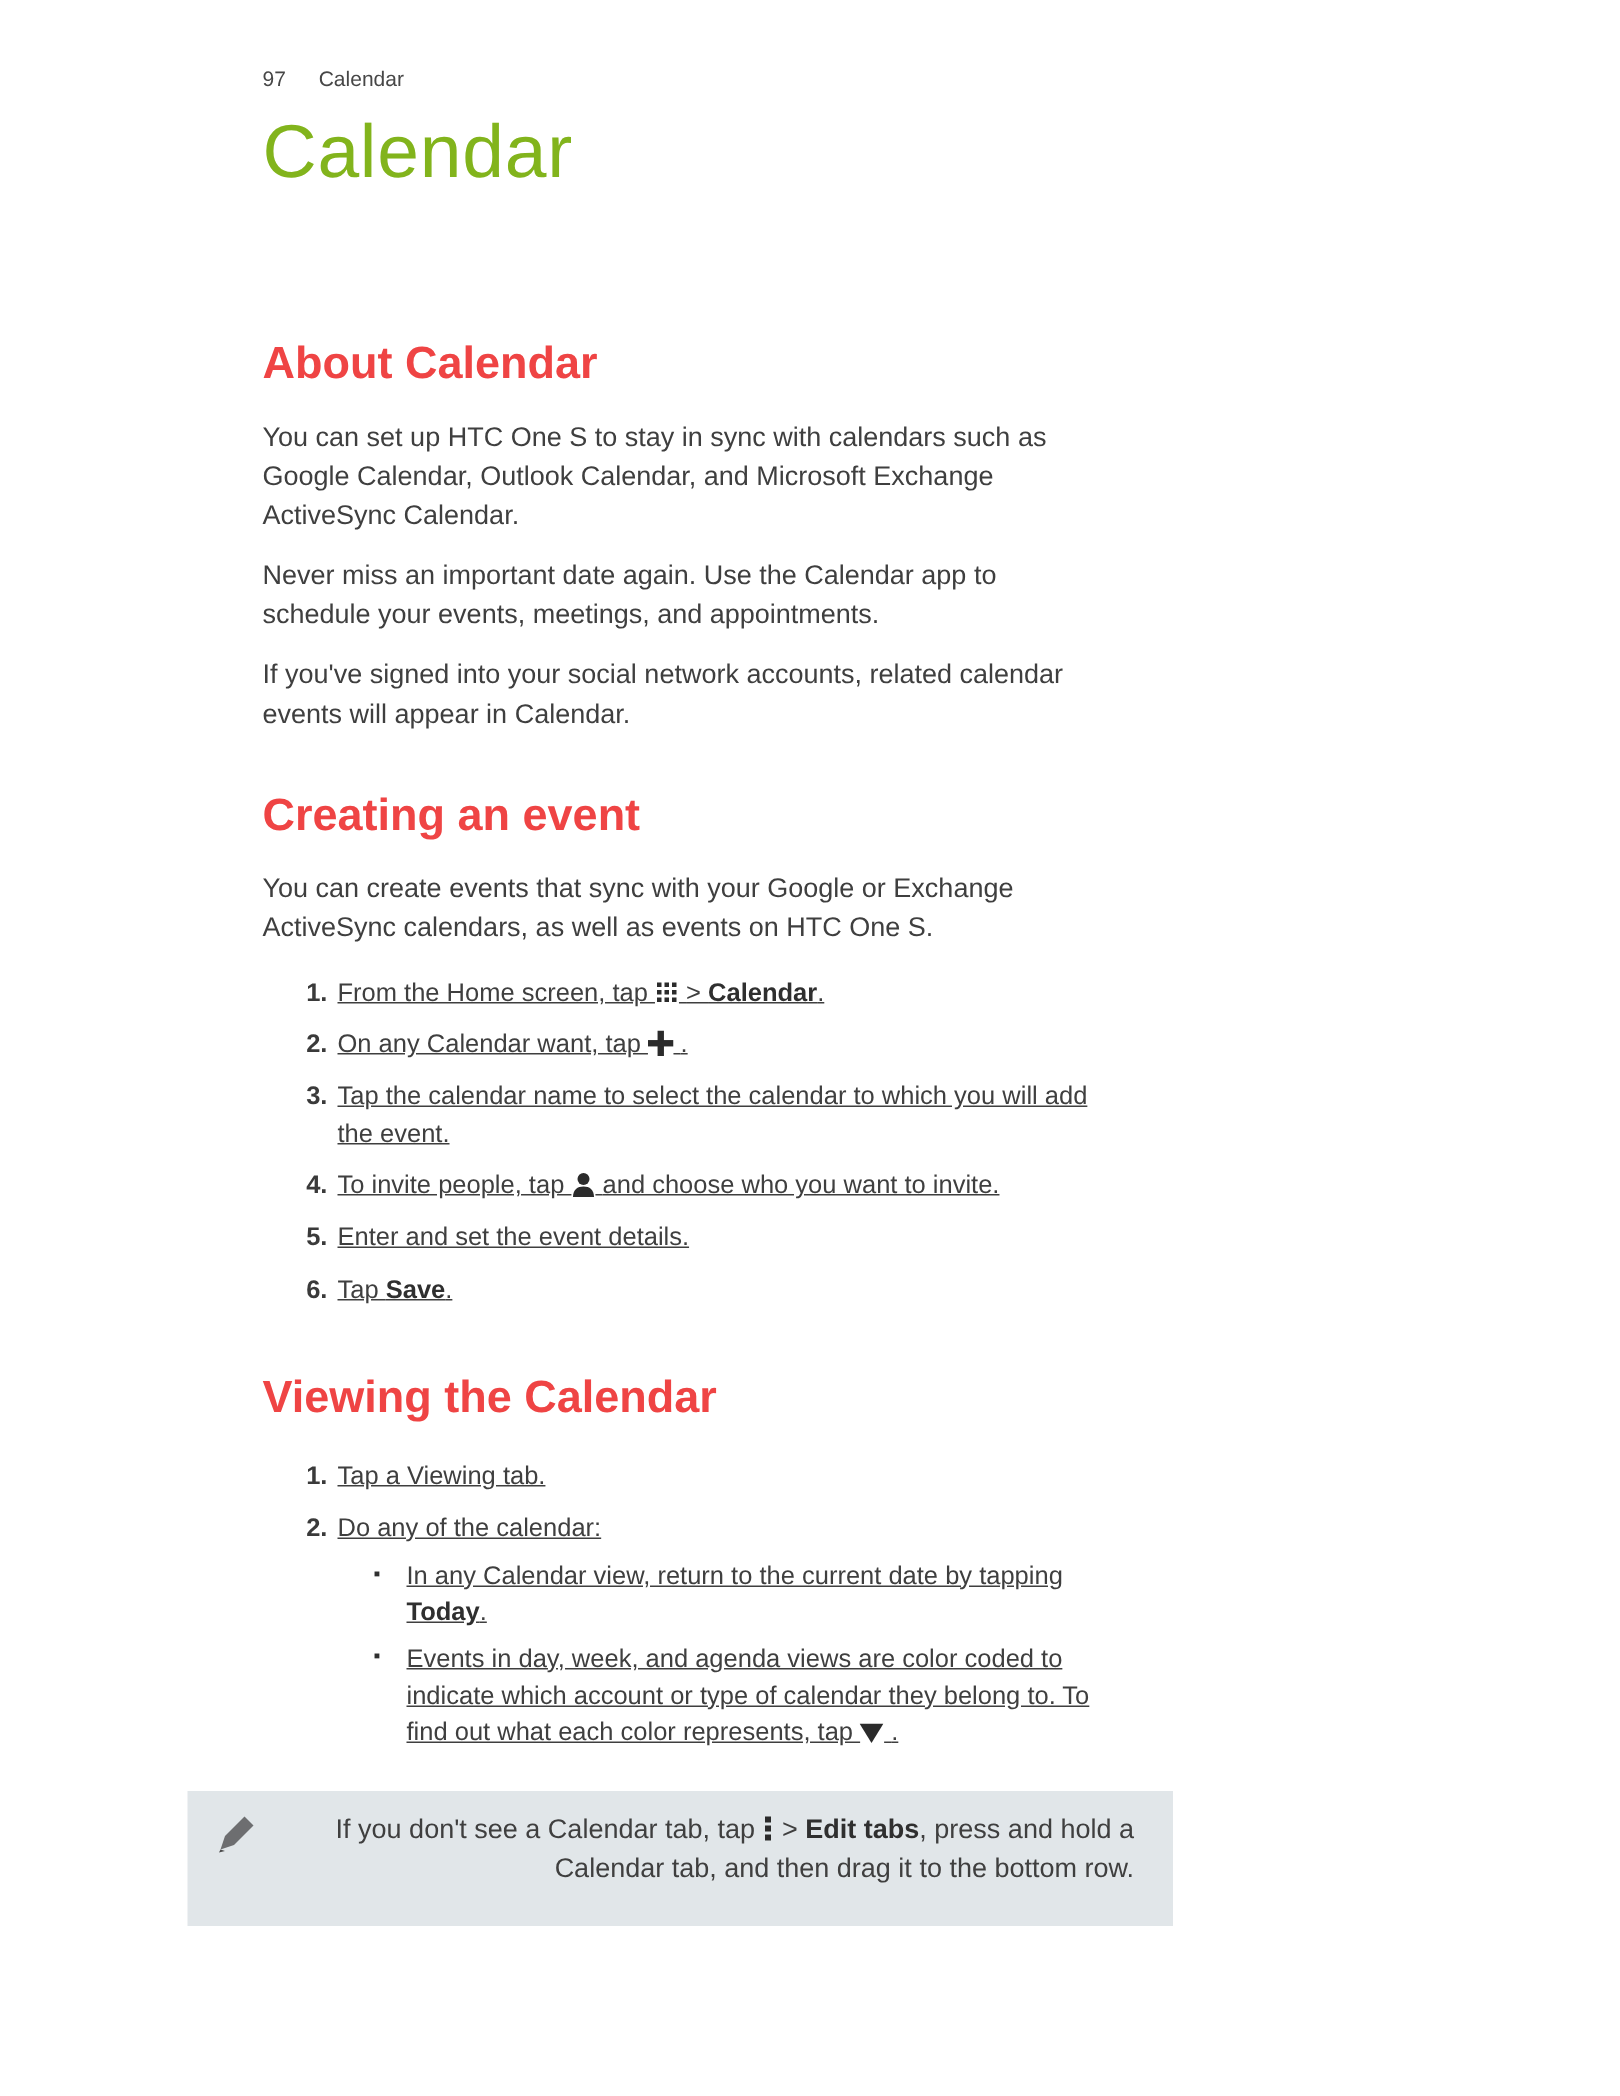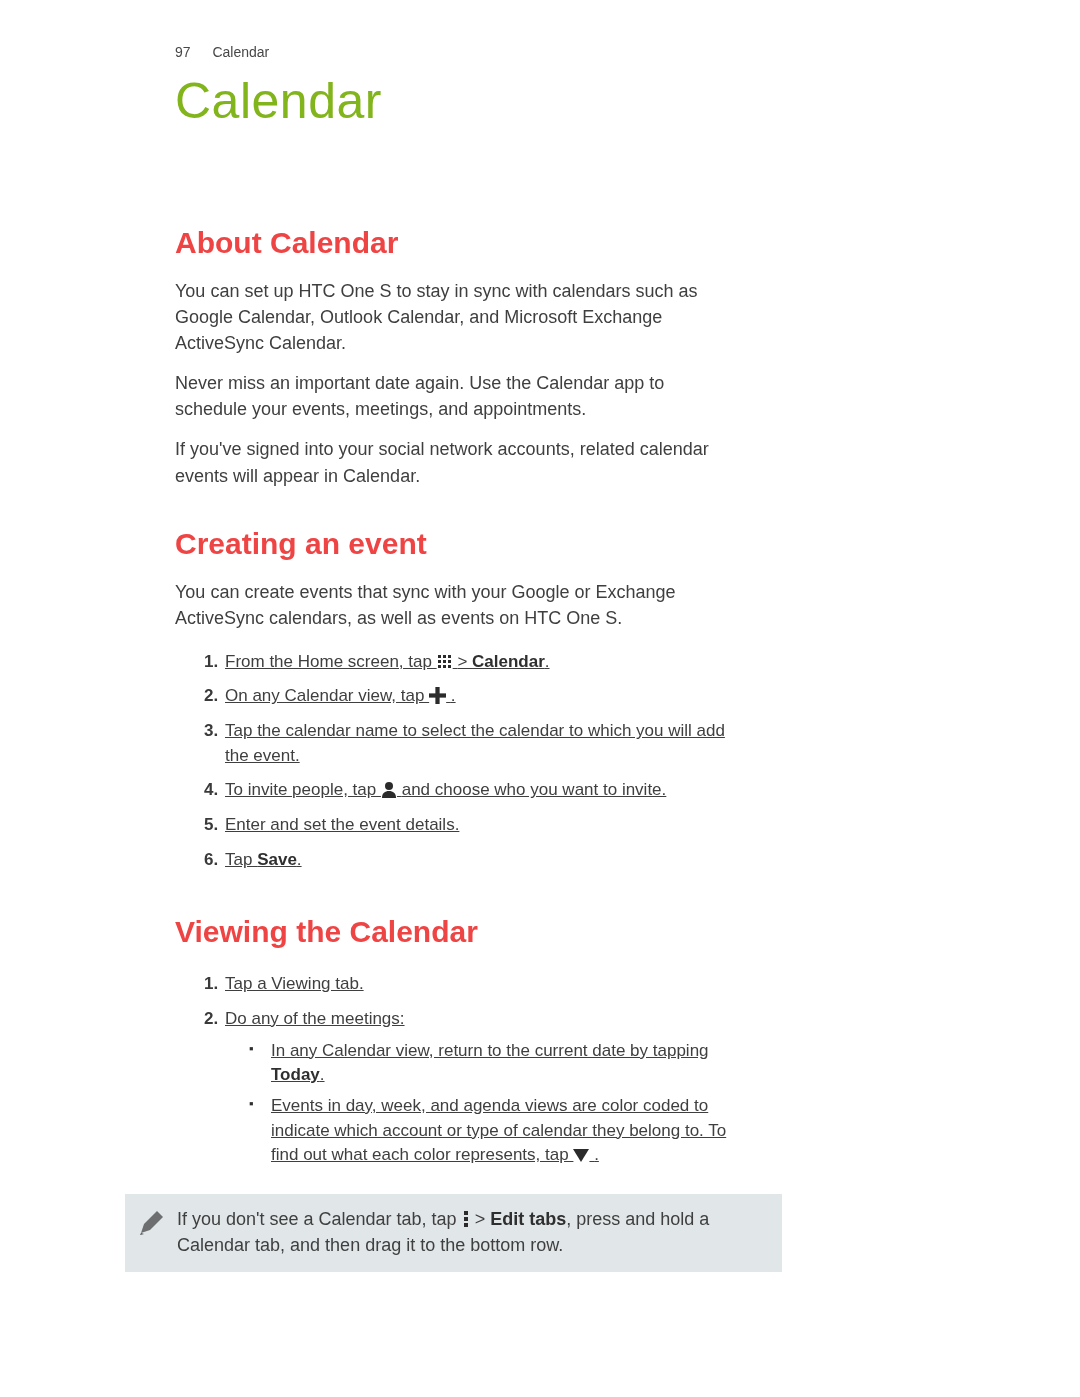--- a/index.html
+++ b/index.html
@@ -78,26 +78,27 @@
     color: #2f2f2f;
   }
   b { font-weight: 700; color:#2f2f2f;}
   .icon-inline svg {
     display: inline-block;
     vertical-align: -3px;
   }
   .note-box {
     background: #e1e6e9;
     margin: 18px -50px 0 -50px;
-    padding: 12px 26px 14px 12px;
+    padding: 12px 26px 26px 12px;
     font-size: 18px;
     line-height: 1.45;
     color: #3f3f3f;
     display: flex;
     align-items: flex-start;
+    text-align: right;
   }
   .note-box .pencil {
     flex: 0 0 34px;
     margin-right: 6px;
     margin-top: 3px;
   }
   .note-box .note-text { flex: 1; }
 </style>
 </head>
 <body>
@@ -134,21 +135,21 @@
           <rect x="1" y="11" width="3" height="3"></rect>
               <rect x="6" y="11" width="3" height="3"></rect>
               <rect x="11" y="11" width="3" height="3"></rect>
         </g>
           </svg>
       </span>
       <span> &gt; </span>
       <b>Calendar</b><span>.</span>
     </li>
     <li>
-      <span>On any Calendar view, tap </span>
+      <span>On any Calendar want, tap </span>
       <span class="icon-inline">
         <svg width="17" height="17" viewBox="0 0 16 16">
             <g fill="#2b2b2b">
           <rect x="6" y="0" width="4" height="16"></rect>
               <rect x="0" y="6" width="16" height="4"></rect>
         </g>
           </svg>
       </span><span>.</span>
     </li>
     <li>Tap the calendar name to select the calendar to which you will add the event.</li>
@@ -168,21 +169,21 @@
     <li>
       <span>Tap </span>
       <b>Save</b><span>.</span>
     </li>
   </ol>
 
   <h2 class="section">Viewing the Calendar</h2>
   <ol class="steps">
     <li>Tap a Viewing tab.</li>
     <li>
-      <span>Do any of the meetings:</span>
+      <span>Do any of the calendar:</span>
       <ul class="sub">
         <li>
           <span>In any Calendar view, return to the current date by tapping </span>
           <b>Today</b><span>.</span>
         </li>
         <li>
           <span>Events in day, week, and agenda views are color coded to indicate which account or type of calendar they belong to. To find out what each color represents, tap </span>
           <span class="icon-inline">
             <svg width="16" height="14" viewBox="0 0 16 14">
                 <polygon fill="#2b2b2b" points="0,0 16,0 8,13"></polygon>

